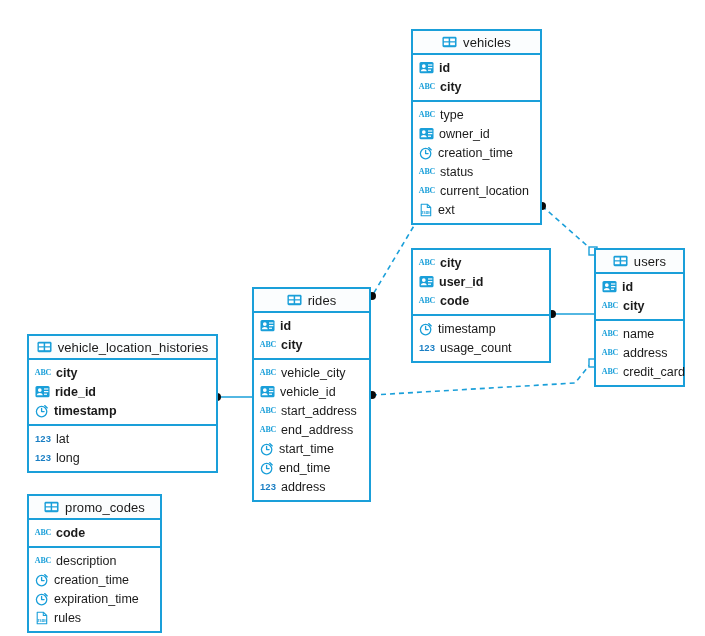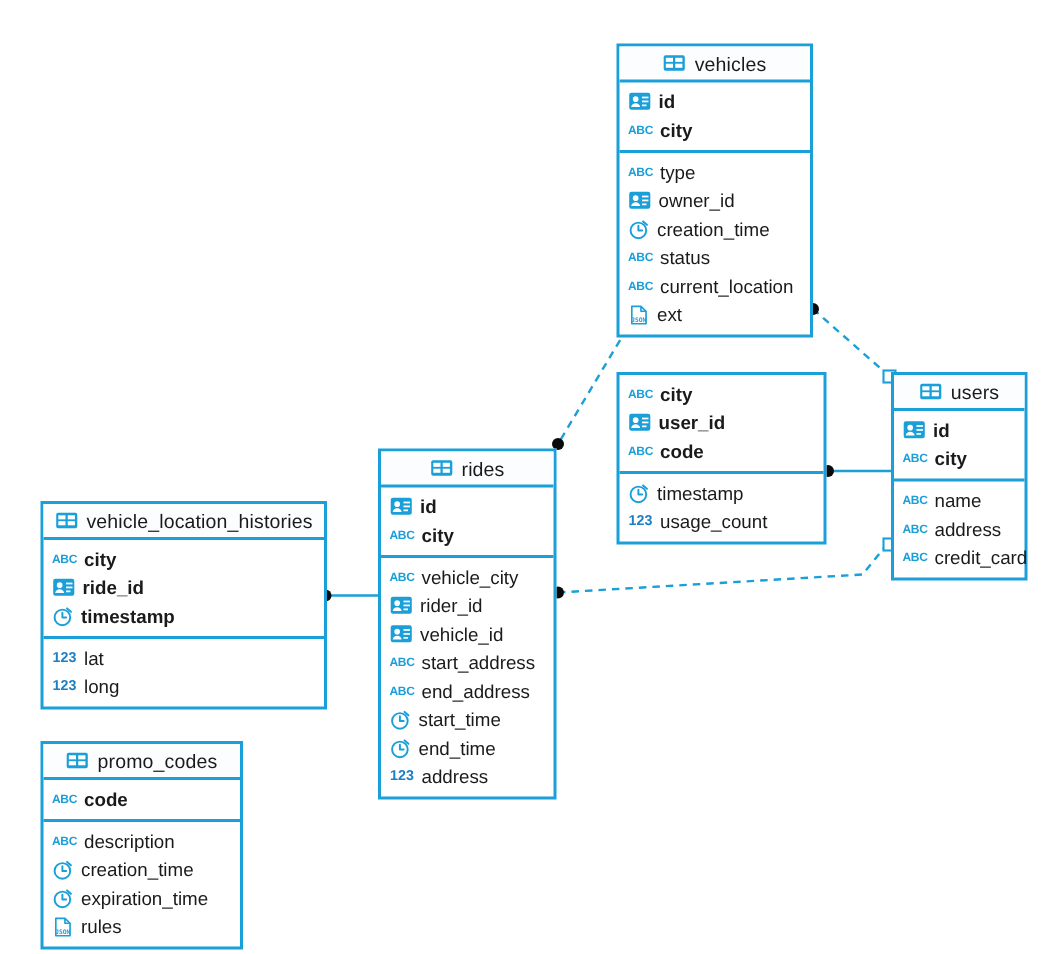--- a/index.html
+++ b/index.html
@@ -65,21 +65,21 @@
   
   .ic { flex: 0 0 auto; display: inline-flex; align-items: center; justify-content: center; }
 
   .ic-table { width: 15px; height: 12px; }
   .ic-id { width: 15px; height: 13px; }
   .ic-clock { width: 14px; height: 14px; }
   .ic-json { width: 14px; height: 14px; }
 
   .ic-abc {
     width: 16px; height: 12px;
-    font-family: Liberation Sans, sans-serif;
+    font-family: Liberation Serif, serif;
     font-size: 8px;
     font-weight: bold;
     color: #1a9fd9;
     letter-spacing: -0.2px;
     line-height: 12px;
   }
   .ic-num {
     width: 16px; height: 12px;
     font-family: "Liberation Sans", sans-serif;
     font-size: 9.5px;
@@ -278,21 +278,21 @@
         <div class="col">
           <span class="ic ic-abc">ABC</span>
           <span class="col-label">address</span>
         </div>
         <div class="col">
           <span class="ic ic-abc">ABC</span>
           <span class="col-label">credit_card</span>
         </div>
       </div>
     </div>
-    <div class="entity" style="left: 252px; top: 287px; width: 119px; margin-top: 12px;">
+    <div class="entity" style="left: 252px; top: 287px; width: 119px;">
       <div class="entity-header">
         <span class="ic ic-table">
           <svg xmlns="http://www.w3.org/2000/svg" viewBox="0 0 16 12" width="15" height="12">
             <rect x="0.5" y="0.5" width="15" height="11" rx="1.4" fill="#1a9fd9"></rect>
             <rect x="2.0" y="2.3" width="5.1" height="2.9" fill="#ffffff"></rect>
             <rect x="8.7" y="2.3" width="5.1" height="2.9" fill="#ffffff"></rect>
             <rect x="2.0" y="6.5" width="5.1" height="2.9" fill="#ffffff"></rect>
             <rect x="8.7" y="6.5" width="5.1" height="2.9" fill="#ffffff"></rect>
           </svg>
         </span>
@@ -314,33 +314,20 @@
         </div>
         <div class="col key">
           <span class="ic ic-abc">ABC</span>
           <span class="col-label">city</span>
         </div>
       </div>
       <div class="col-group">
         <div class="col">
           <span class="ic ic-abc">ABC</span>
           <span class="col-label">vehicle_city</span>
-        </div>
-        <div class="col">
-          <span class="ic ic-id">
-            <svg xmlns="http://www.w3.org/2000/svg" viewBox="0 0 16 13" width="15" height="13">
-              <rect x="0.5" y="0.5" width="15" height="12" rx="1.6" fill="#1a9fd9"></rect>
-              <circle cx="5.1" cy="5" r="2" fill="#ffffff"></circle>
-              <path d="M1.9 10.6c0.35-1.75 1.6-2.6 3.2-2.6s2.85 0.85 3.2 2.6z" fill="#ffffff"></path>
-              <rect x="9.6" y="3.2" width="4.6" height="1.25" fill="#ffffff"></rect>
-              <rect x="9.6" y="6.0" width="4.6" height="1.25" fill="#ffffff"></rect>
-              <rect x="9.6" y="8.8" width="3.2" height="1.25" fill="#ffffff"></rect>
-            </svg>
-          </span>
-          <span class="col-label">rider_id</span>
         </div>
         <div class="col">
           <span class="ic ic-id">
             <svg xmlns="http://www.w3.org/2000/svg" viewBox="0 0 16 13" width="15" height="13">
               <rect x="0.5" y="0.5" width="15" height="12" rx="1.6" fill="#1a9fd9"></rect>
               <circle cx="5.1" cy="5" r="2" fill="#ffffff"></circle>
               <path d="M1.9 10.6c0.35-1.75 1.6-2.6 3.2-2.6s2.85 0.85 3.2 2.6z" fill="#ffffff"></path>
               <rect x="9.6" y="3.2" width="4.6" height="1.25" fill="#ffffff"></rect>
               <rect x="9.6" y="6.0" width="4.6" height="1.25" fill="#ffffff"></rect>
               <rect x="9.6" y="8.8" width="3.2" height="1.25" fill="#ffffff"></rect>

